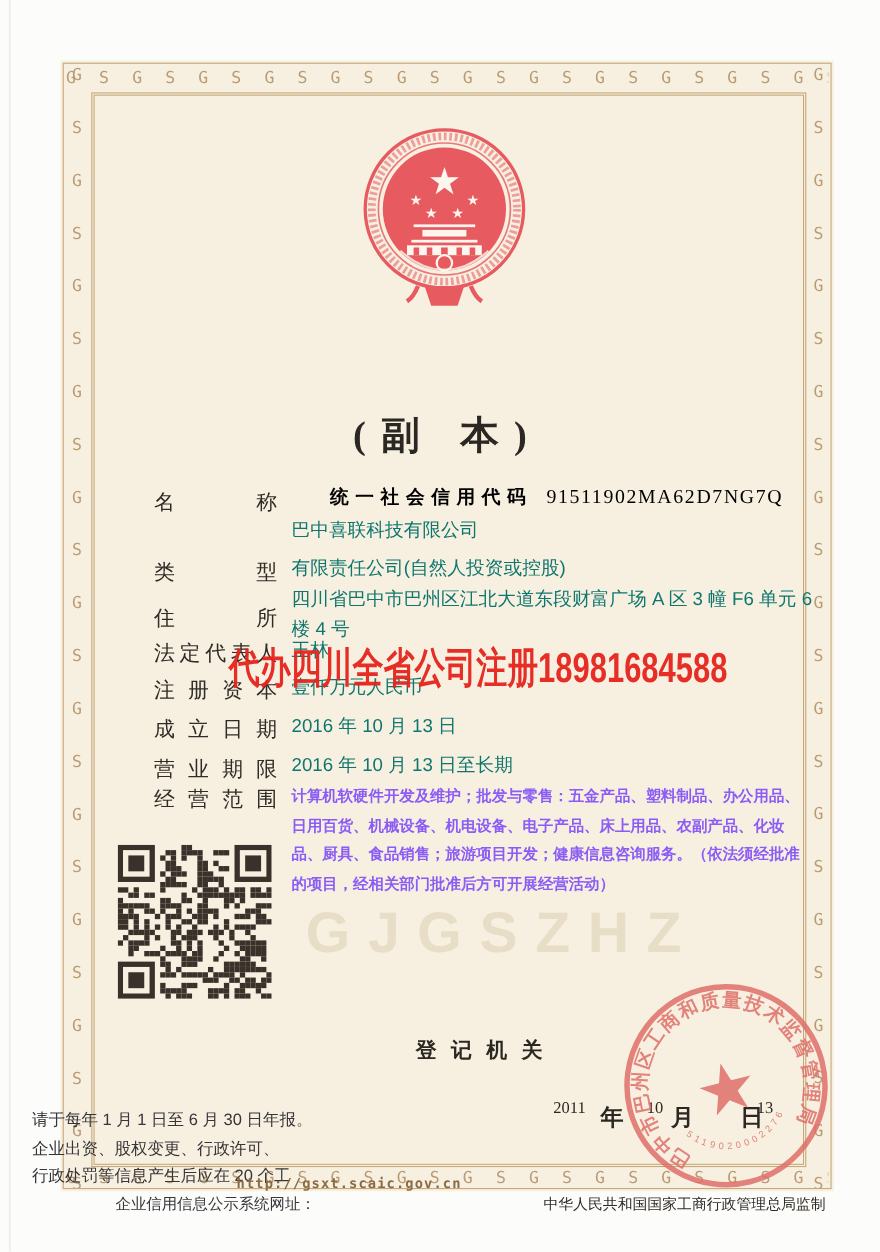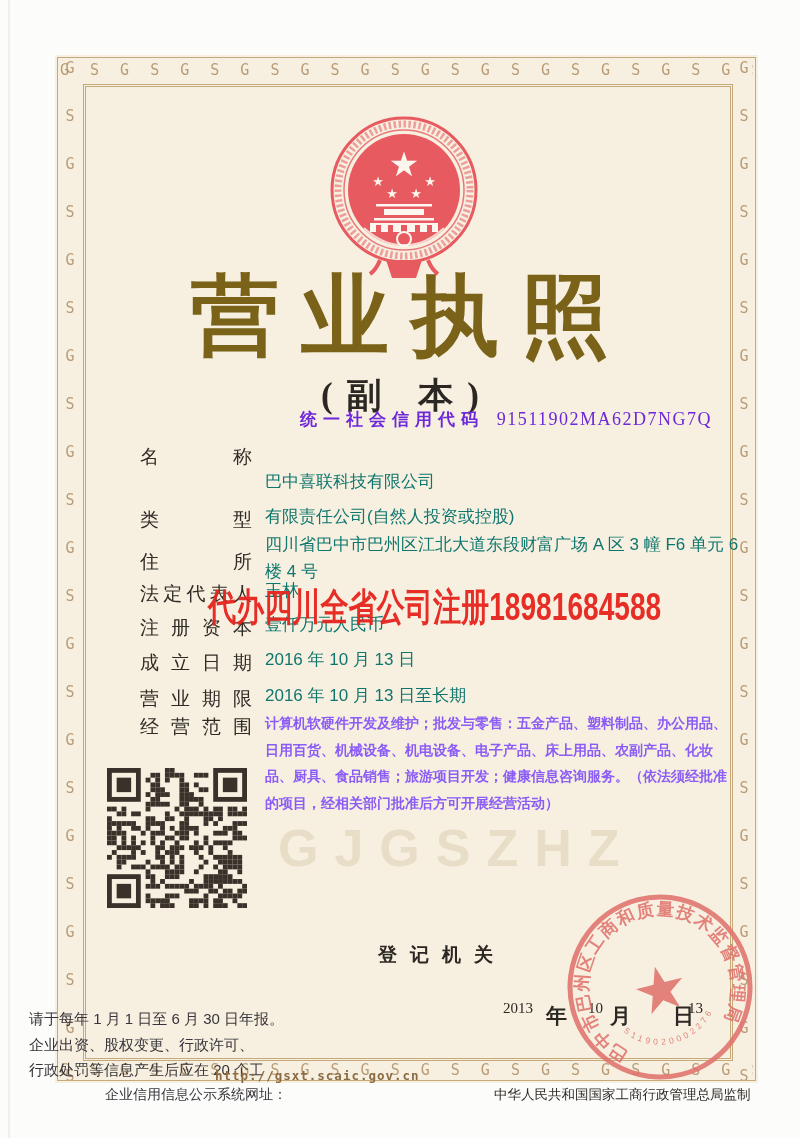--- a/index.html
+++ b/index.html
@@ -20,21 +20,21 @@
   
   .wm-faint{position:absolute;left:278px;top:818px;font-size:52px;font-weight:bold;letter-spacing:16px;
             color:rgba(208,193,160,0.38);font-family:Liberation Sans, sans-serif;}
   
   .emblem{position:absolute;left:324px;top:110px;}
   
   .title{position:absolute;left:0;top:272px;width:800px;text-align:center;font-size:88px;font-weight:bold;
          color:#7a6218;letter-spacing:22px;padding-left:22px;box-sizing:border-box;line-height:1;}
   .subtitle{position:absolute;left:0;top:372px;width:800px;text-align:center;font-size:35px;font-weight:bold;
             color:#2b2722;letter-spacing:14px;padding-left:14px;box-sizing:border-box;font-family:Liberation Serif, serif;}
-  .credit{position:absolute;left:300px;top:408px;font-size:17px;color:#6d28d9;white-space:nowrap;}
+  .credit{position:absolute;left:300px;top:440px;font-size:17px;color:#000000;white-space:nowrap;}
   .credit .lab{letter-spacing:6px;font-weight:bold;margin-right:8px;}
   .credit .code{font-family:"Liberation Serif","DejaVu Serif",serif;letter-spacing:1.5px;font-size:18px;}
   
   .lbl{position:absolute;left:140px;width:112px;font-size:19px;color:#2f2b26;
        text-align:justify;text-align-last:justify;letter-spacing:0;}
   .val{position:absolute;left:265px;width:478px;font-size:17px;color:#0f766e;line-height:27px;}
   .t-name .lbl{top:444px}.t-name .val{top:468px}
   .t-type .lbl{top:507px}.t-type .val{top:503px}
   .t-addr .lbl{top:549px}.t-addr .val{top:531px}
   .t-legal .lbl{top:581px}.t-legal .val{top:577px}
@@ -105,21 +105,20 @@
       <rect x="77" y="115" width="6" height="7"></rect>
         <rect x="91" y="115" width="5" height="7"></rect>
       <rect x="103" y="115" width="5" height="7"></rect>
     </g>
     <circle cx="80" cy="129" r="7" fill="none" stroke="#fdf6ee" stroke-width="2"></circle>
     <path d="M 40,118 Q 60,136 80,135 Q 100,136 120,118" fill="none" stroke="#fdf6ee" stroke-width="2" opacity="0.8"></path>
     <path d="M 62,150 L 98,150 L 92,168 L 68,168 Z" fill="#e65a60"></path>
     <path d="M 56,150 Q 52,160 46,164 M 104,150 Q 108,160 114,164" stroke="#e65a60" stroke-width="4" fill="none"></path>
   </svg>
 
-  <div class="title">营业执照</div>
   <div class="subtitle">(副 本)</div>
 
   <div class="credit">
     <span class="lab">统一社会信用代码</span>
     <span class="code">91511902MA62D7NG7Q</span>
   </div>
 
   <div class="t-name">
     <div class="lbl">名称</div>
     <div class="val">巴中喜联科技有限公司</div>
@@ -485,21 +484,21 @@
       <rect x="115" y="5" width="25" height="25" fill="#f7f0e0"></rect>
       <rect x="120" y="10" width="15" height="15" fill="#3a322a"></rect>
       <rect x="0" y="110" width="35" height="35" fill="#3a322a"></rect>
       <rect x="5" y="115" width="25" height="25" fill="#f7f0e0"></rect>
       <rect x="10" y="120" width="15" height="15" fill="#3a322a"></rect>
     </svg>
 
   <div class="reg">登记机关</div>
 
   <div class="dateline">
-    <span class="dnum d-year">2013</span>
+    <span class="dnum d-year">2011</span>
     <span class="dunit d-ynit">年</span>
     <span class="dnum d-month">10</span>
     <span class="dunit d-mnit">月</span>
     <span class="dnum d-day">13</span>
     <span class="dunit d-dnit">日</span>
   </div>
 
   <svg class="seal" width="210" height="210" viewBox="0 0 210 210">
     <defs>
       <path id="sealArc" d="M 105,177 A 72,72 0 1,1 105.01,177" fill="none"></path>

